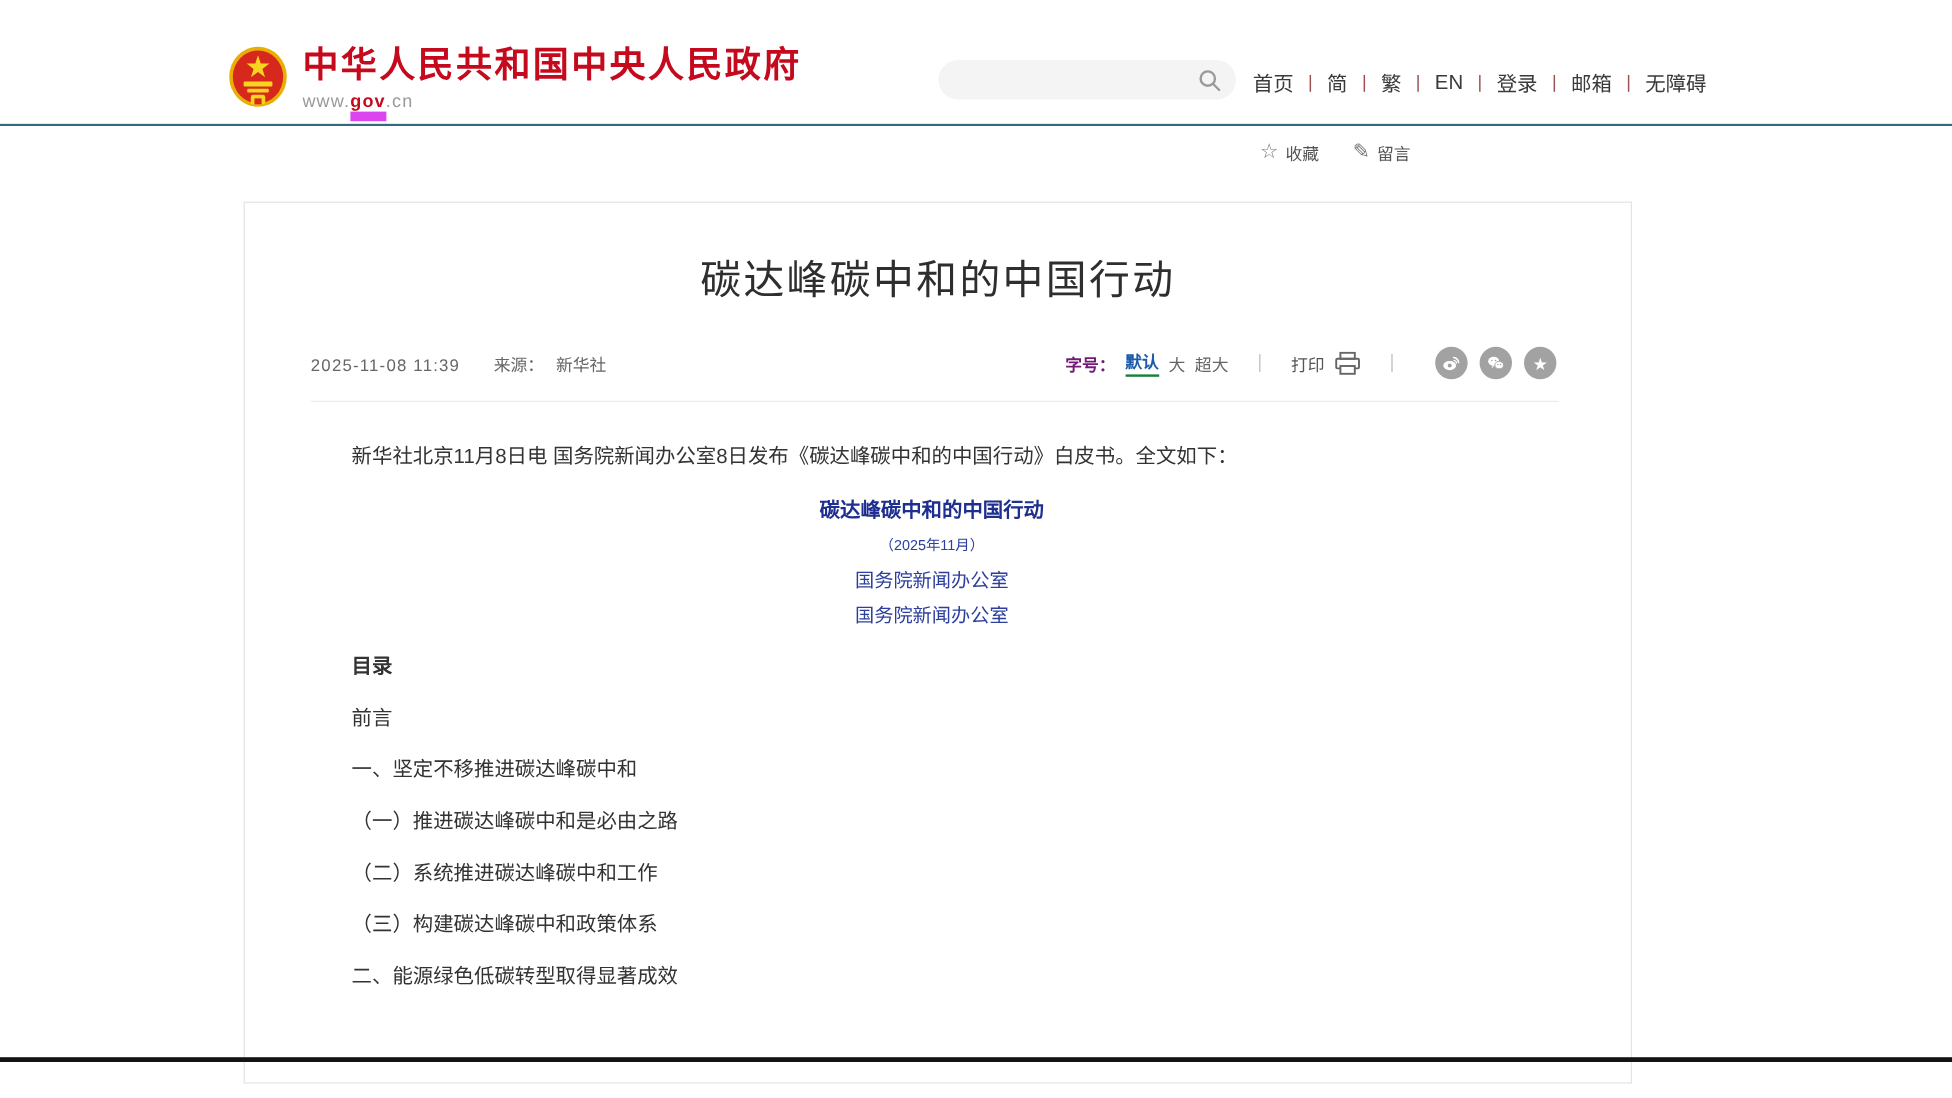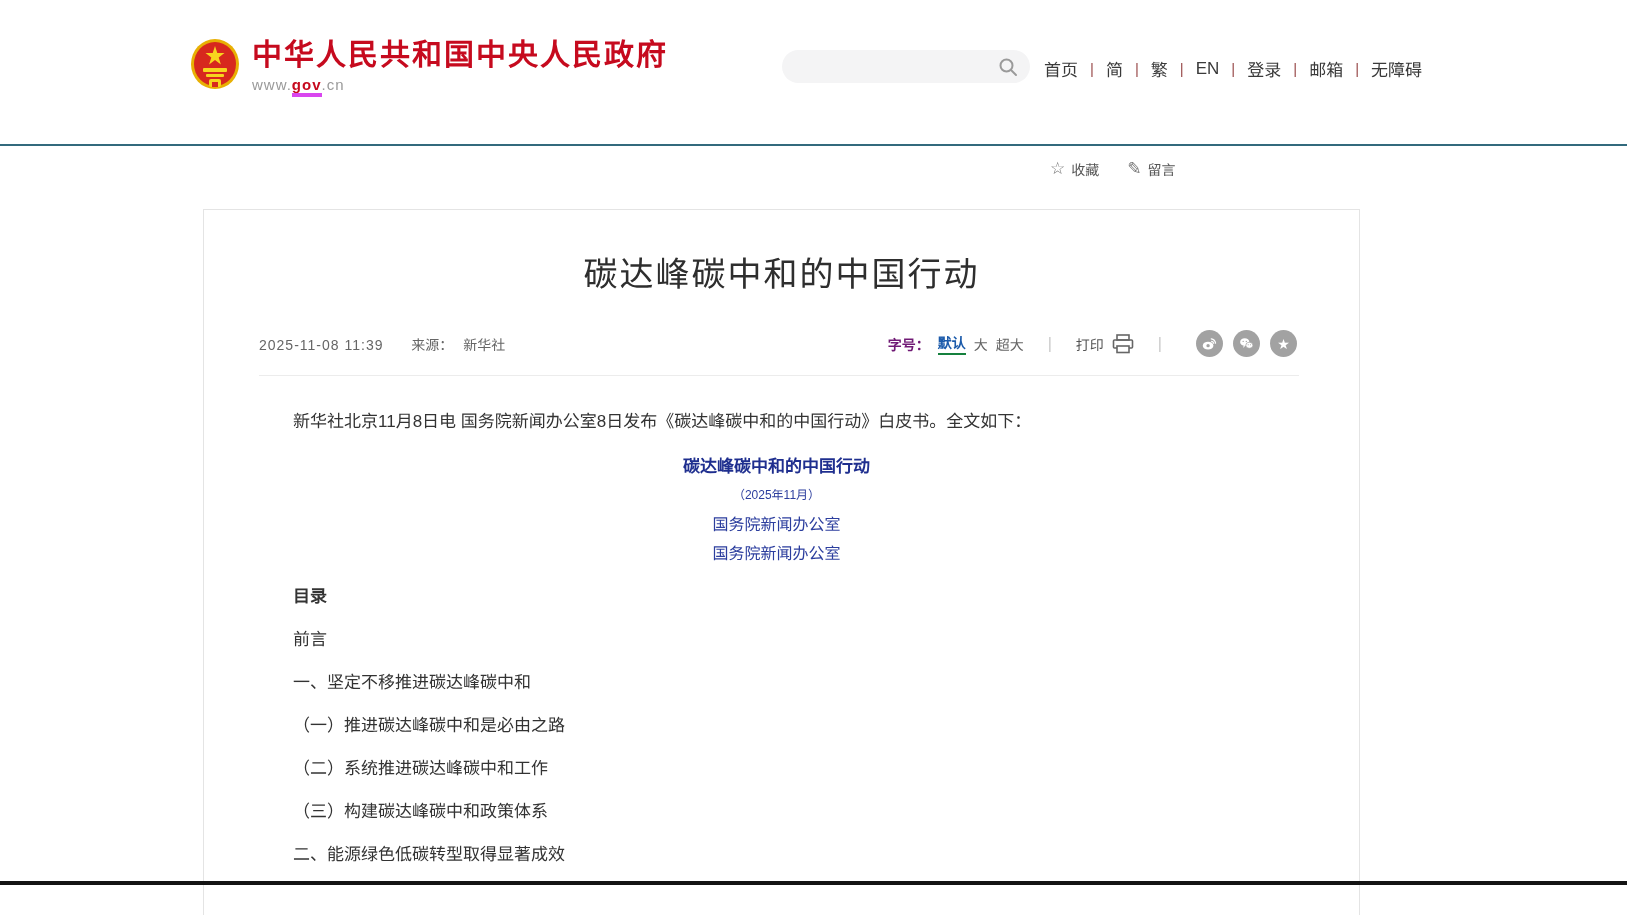--- a/index.html
+++ b/index.html
@@ -1,25 +1,25 @@
 <!DOCTYPE html>
 <html lang="zh-CN"><head>
 <meta charset="utf-8">
 <style>
   * { margin:0; padding:0; box-sizing:border-box; }
   html,body { width:1627px; height:915px; background:#fff; overflow:hidden;
               font-family:"Liberation Sans","DejaVu Sans",sans-serif; }
 
   
-  .header { position:relative; height:144px; background:#fff; }
+  .header { position:relative; height:103px; background:#fff; }
   .logo-group { position:absolute; left:190px; top:38px; display:flex; align-items:flex-start; }
   .emblem { width:50px; height:54px; margin-right:12px; }
   .site-title { font-size:30px; font-weight:bold; color:#c60a1e; letter-spacing:2px; line-height:34px; }
   .site-url { font-size:15px; color:#9a9a9a; margin-top:4px; letter-spacing:1px; }
-  .site-url .hl { color:#c60a1e; font-weight:bold; border-bottom:4px solid #d946ef; }
+  .site-url .hl { color:#c60a1e; font-weight:bold; border-bottom:8px solid #d946ef; }
 
   .search-box { position:absolute; left:782px; top:50px; width:248px; height:33px;
                 background:#f4f4f5; border-radius:17px; display:flex; align-items:center; }
   .search-input { flex:1; height:100%; border:none; outline:none; background:transparent;
                   padding:0 8px 0 18px; font-size:14px; color:#333; }
   .search-icon { width:20px; height:20px; margin-right:12px; cursor:pointer; }
 
   .top-nav { position:absolute; left:1044px; top:56px; display:flex; align-items:center;
              font-size:17px; color:#3a3a3a; white-space:nowrap; }
   .top-nav a { color:#3a3a3a; text-decoration:none; cursor:pointer; }

